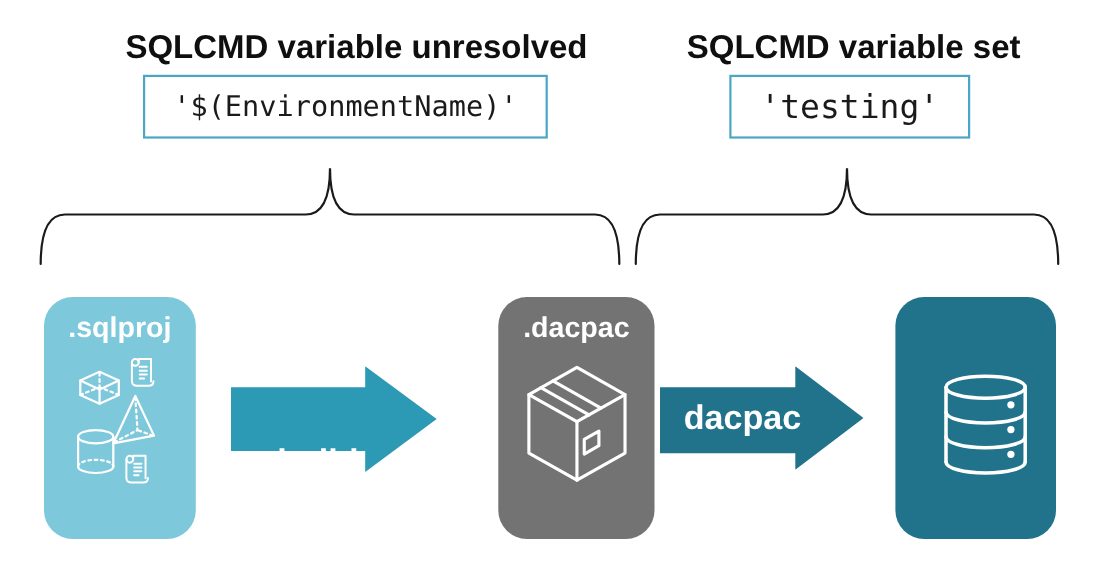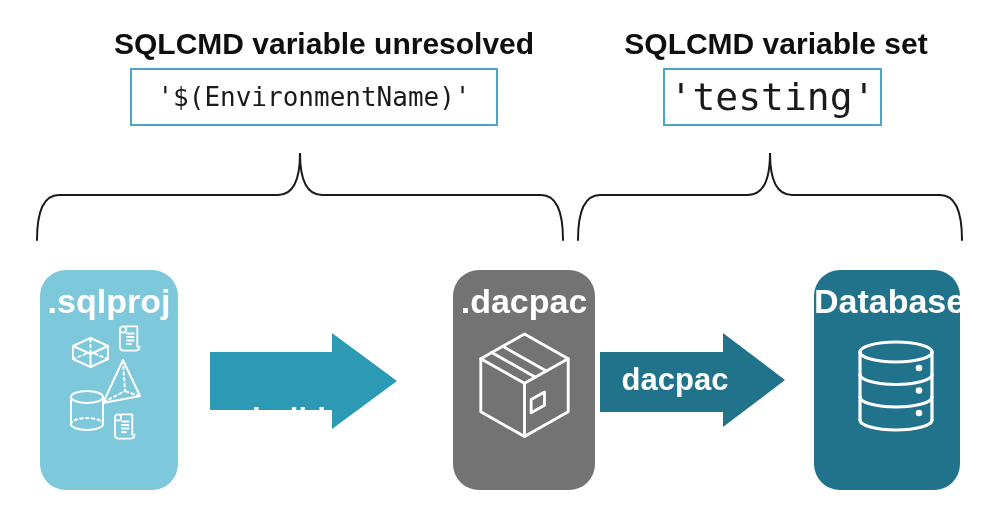--- a/index.html
+++ b/index.html
@@ -18,31 +18,31 @@
     position:absolute; top:68px; height:58px; box-sizing:border-box;
     border:2.5px solid #4aa6c4; background:#ffffff;
     display:flex; align-items:center; justify-content:center;
   }
   .code-box.bl { left:130px; width:368px; }
   .code-box.br { left:663px; width:219px; }
   .code {
     font-family:"DejaVu Sans Mono", monospace; color:#1a1a1a; white-space:pre;
   }
   .code-box.bl .code { font-size:26px; }
-  .code-box.br .code { font-size:38px; }
+  .code-box.br .code { font-size:30px; }
   .braces { position:absolute; left:0; top:145px; width:1000px; height:100px; }
   .braces path { stroke:#1a1a1a; stroke-width:2; fill:none; stroke-linecap:round; }
 
   .card { position:absolute; top:270px; height:220px; border-radius:26px; }
   .card-sqlproj  { left:40px;  width:138px; background:#7ec8db; }
   .card-dacpac   { left:453px; width:142px; background:#737373; }
   .card-database { left:814px; width:146px; background:#21738b; }
   .card-title {
     position:absolute; top:12px; left:0; width:100%; text-align:center;
-    color:#ffffff; font-size:34px; font-weight:bold; white-space:nowrap;
+    color:#ffffff; font-size:26px; font-weight:bold; white-space:nowrap;
   }
   .card svg.icon { position:absolute; }
 
   .arrow-svg { position:absolute; }
   .arrow-build  { left:210px; top:333px; }
   .arrow-deploy { left:600px; top:333px; }
   .arrow-build  polygon { fill:#2d9ab5; }
   .arrow-deploy polygon { fill:#21738b; }
   .arrow-label {
     position:absolute; color:#ffffff; font-weight:bold; font-size:31px;
@@ -126,21 +126,20 @@
       </g>
     </svg>
   </div>
 
   <svg class="arrow-svg arrow-deploy" width="185" height="94" viewBox="0 0 185 94">
     <polygon points="0,19 123,19 123,0 185,47 123,94 123,79 0,79"></polygon>
   </svg>
   <div class="arrow-label label-deploy">dacpac</div>
 
   <div class="card card-database">
-    <div class="card-title">Database</div>
     <svg class="icon" style="left:39px; top:70px;" width="86" height="92" viewBox="0 0 86 92">
       <g class="st" stroke-width="3.2">
         <ellipse cx="43" cy="12" rx="36" ry="10"></ellipse>
         <path d="M7 12 V80 M79 12 V80"></path>
         <path d="M7 80 A36 10 0 0 0 79 80"></path>
         <path d="M7 34.5 A36 10 0 0 0 79 34.5"></path>
         <path d="M7 57 A36 10 0 0 0 79 57"></path>
       </g>
       <circle class="dot" cx="66" cy="28" r="3.3"></circle>
       <circle class="dot" cx="66" cy="50.5" r="3.3"></circle>

